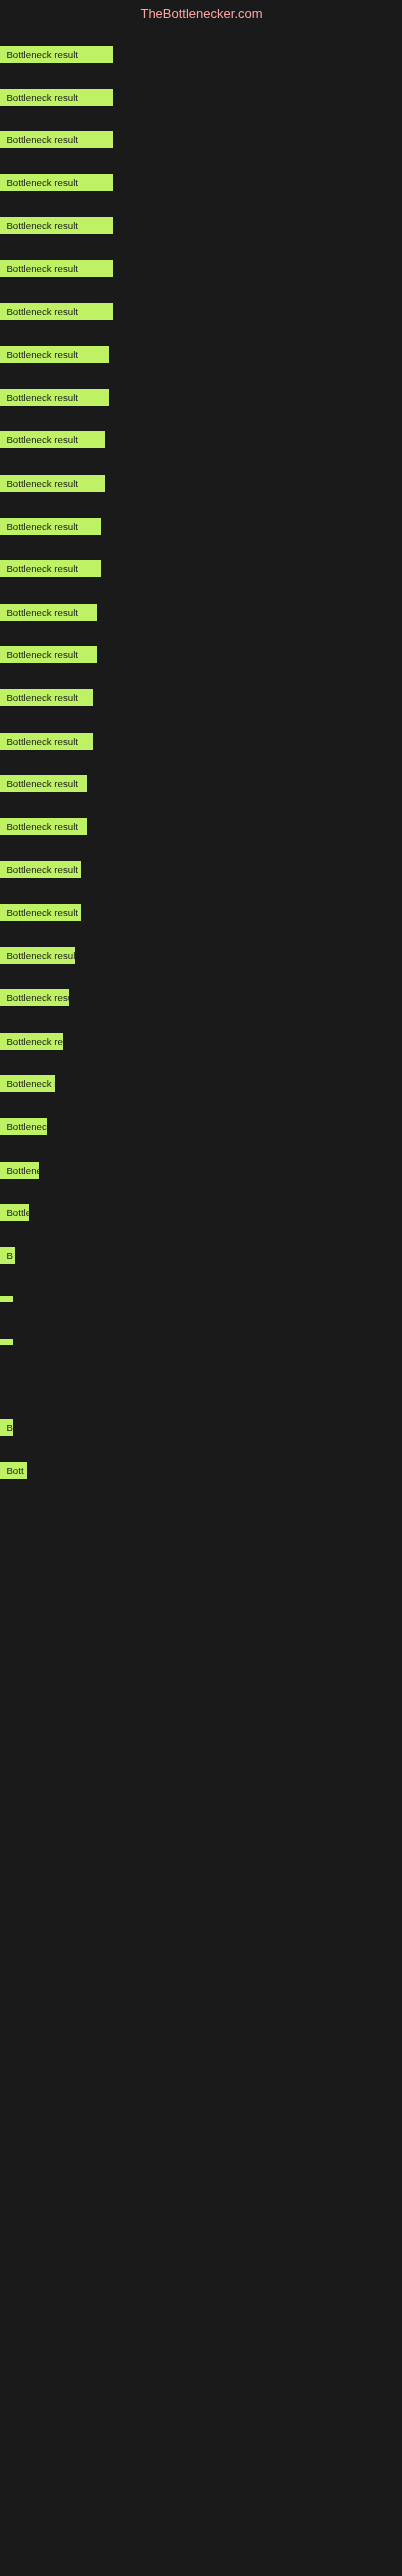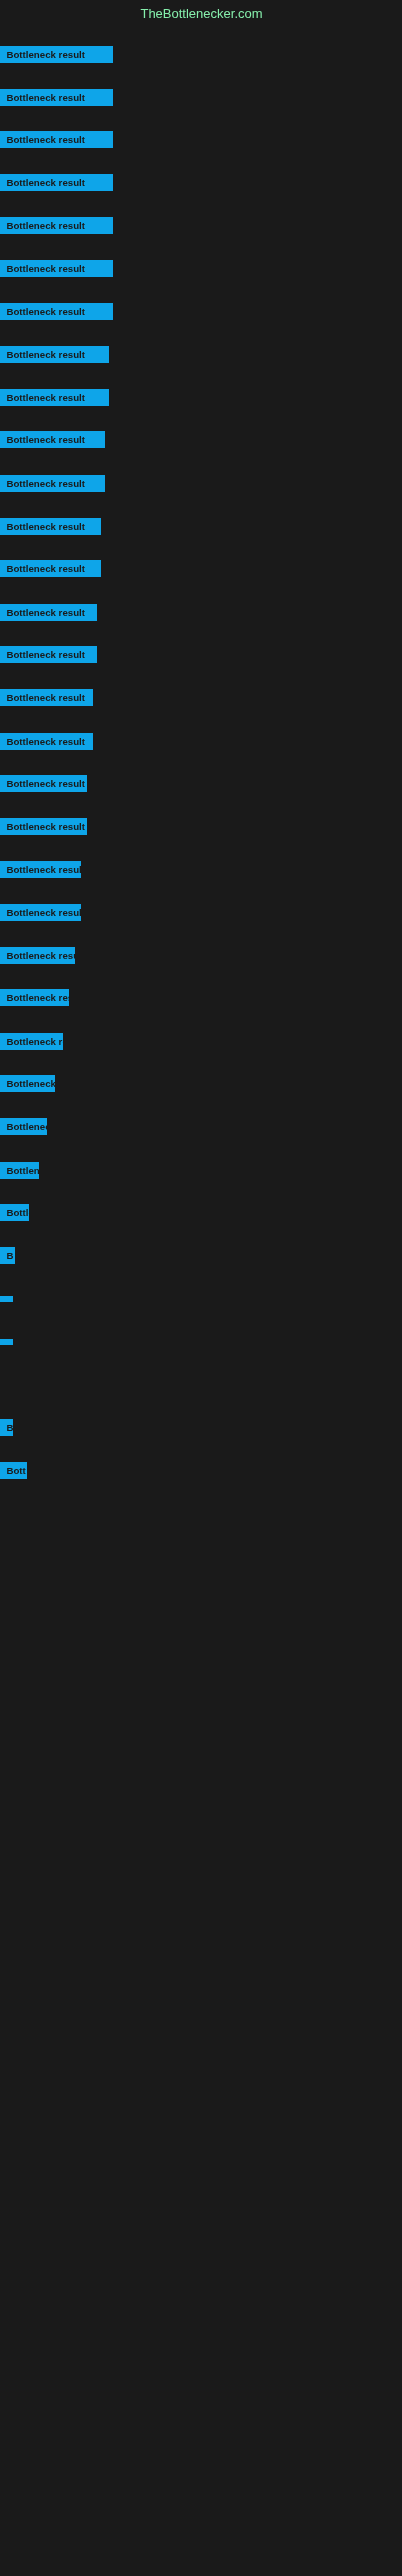--- a/index.html
+++ b/index.html
@@ -11,36 +11,36 @@
     body {
       width: 403px;
       min-height: 2576px;
       background-color: #1a1a1a;
       font-family: Arial, sans-serif;
       position: relative;
     }
 
     .site-title {
       text-align: center;
-      color: #86efac;
+      color: #fca5a5;
       font-size: 13px;
       padding: 6.4px 0 3.2px 0;
       font-weight: normal;
     }
 
     .bottleneck-item {
       position: absolute;
       left: 0;
     }
 
     .bottleneck-badge {
-      background-color: #0ea5e9;
+      background-color: #bef264;
       color: #1a1a1a;
       font-size: 9.7px;
-      font-weight: bold;
+      font-weight: normal;
       padding: 3.2px 6.4px;
       display: inline-block;
       white-space: nowrap;
       overflow: hidden;
     }
   </style>
 </head>
 <body>
 
 <div class="site-title">TheBottlenecker.com</div>

